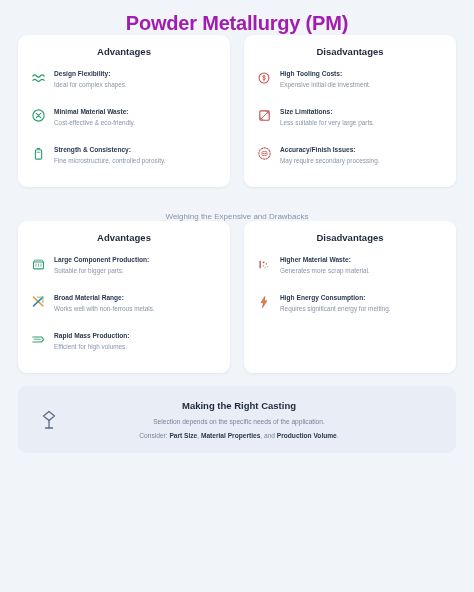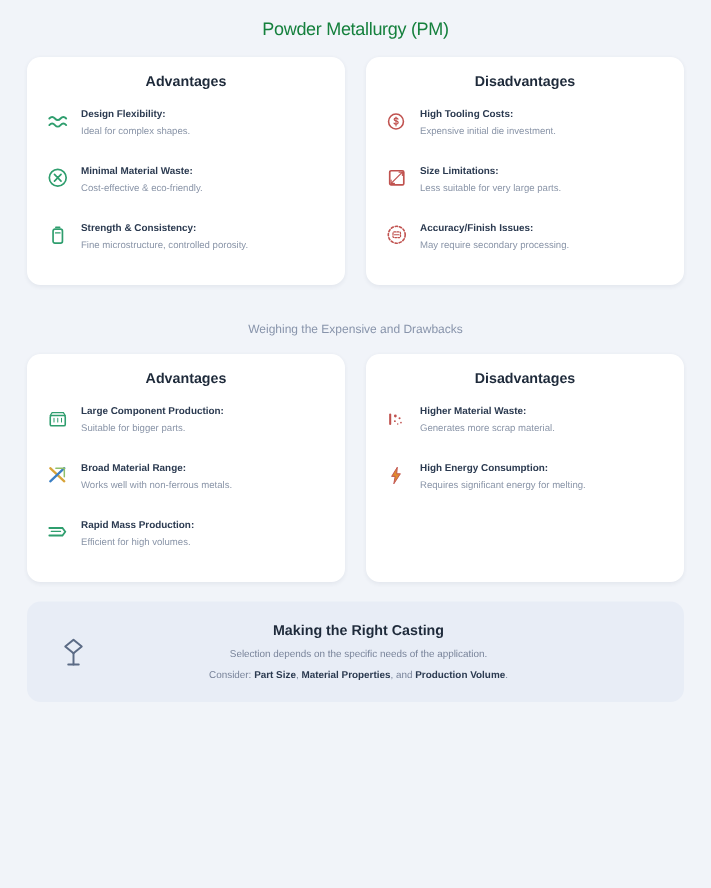--- a/index.html
+++ b/index.html
@@ -15,39 +15,38 @@
   .page {
     width: 474px;
     height: 592px;
     padding: 0 18px;
     position: relative;
   }
 
   
   .section-head { text-align: center; }
   .section-title {
-    font-size: 12px;
-    font-weight: normal;
-    color: #15803d;
+    font-size: 20px;
+    font-weight: bold;
+    color: #a21caf;
     letter-spacing: -0.2px;
   }
   .section-sub {
     font-size: 8px;
     color: #8894ab;
     margin-top: 4px;
   }
 
   .head-pm { padding-top: 12px; }
   .head-cast { padding-top: 21px; }
 
   
   .card-row {
     display: flex;
     gap: 14px;
-    margin-top: 12px;
   }
   .card {
     flex: 1 1 0;
     background: #ffffff;
     border-radius: 9px;
     box-shadow: 0 1px 3px rgba(40,55,85,0.07);
     padding: 11px 12px 12px 12px;
   }
   .card-pm { height: 152px; }
   .card-cast { height: 152px; }

